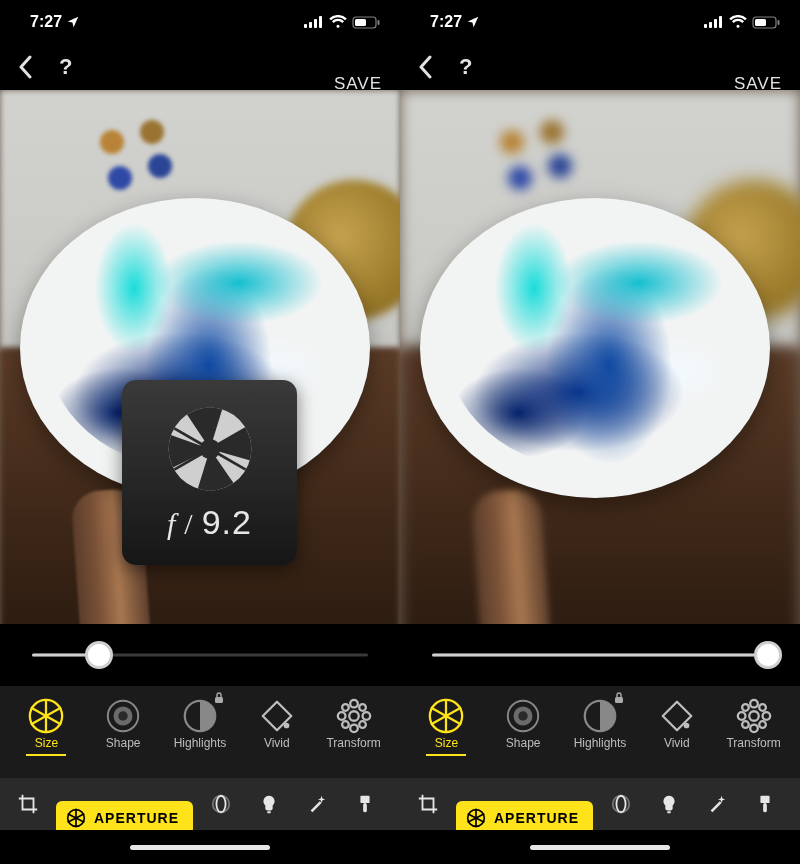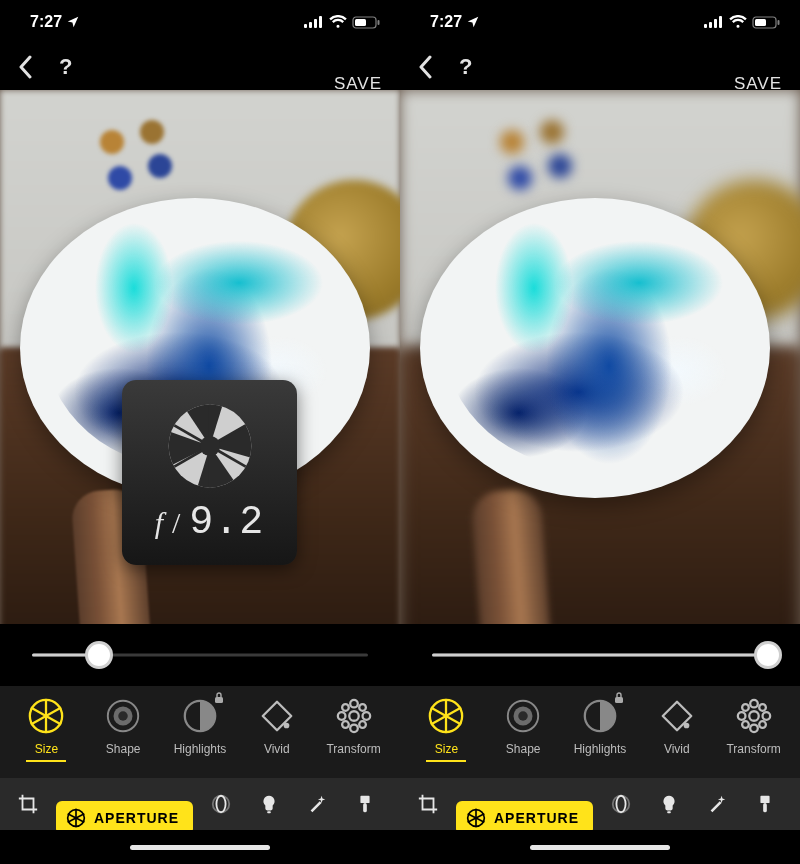--- a/index.html
+++ b/index.html
@@ -149,23 +149,23 @@
   .ap-overlay .ap-text {
     font-family: Georgia, 'Times New Roman', serif;
     font-style: italic;
     font-size: 30px;
     letter-spacing: 1px;
     display: flex;
     align-items: baseline;
     gap: 2px;
   }
   .ap-overlay .ap-text .fval {
-    font-family: Liberation Mono, monospace;
+    font-family: Liberation Sans, sans-serif;
     font-style: normal;
-    font-size: 40px;
+    font-size: 34px;
   }
   
   .slider-row {
     height: 62px;
     display: flex;
     align-items: center;
     padding: 0 32px;
     background: #000;
   }
   .slider {
@@ -208,21 +208,20 @@
     display: flex;
     align-items: flex-start;
     justify-content: space-around;
     padding: 10px 8px 0 8px;
   }
   .tool {
     width: 72px;
     display: flex;
     flex-direction: column;
     align-items: center;
-    gap: 6px;
     color: #bdbdbd;
     font-size: 12px;
     position: relative;
   }
   .tool.active { color: #ffe31a; }
   .tool.active .underline {
     position: absolute;
     bottom: -6px;
     left: 50%;
     transform: translateX(-50%);

